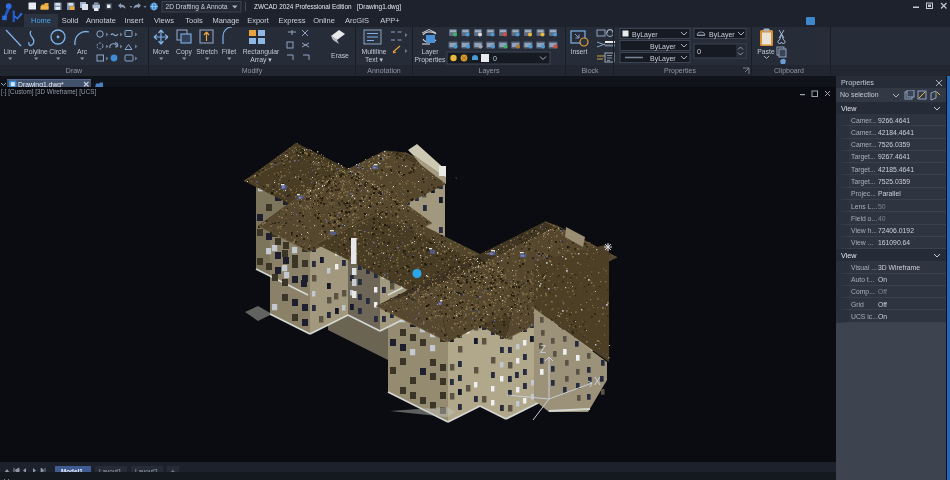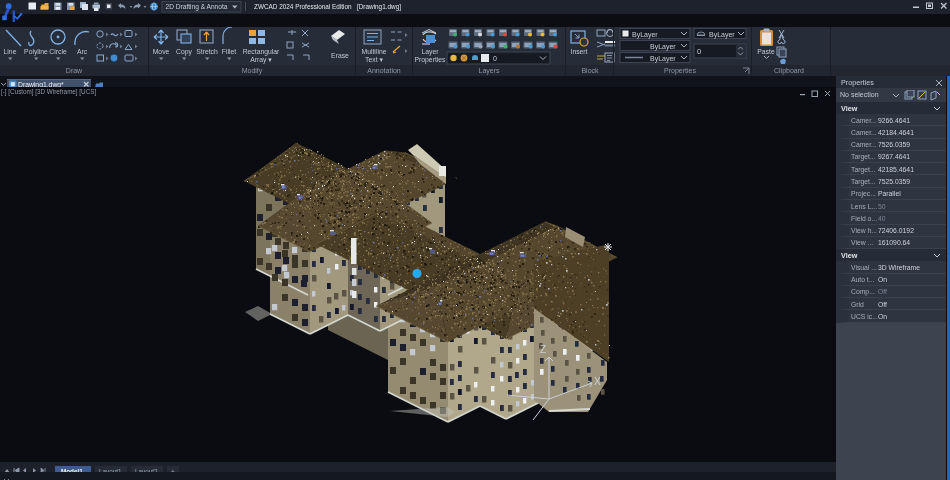--- a/index.html
+++ b/index.html
@@ -17,21 +17,21 @@
 #doctabs { left:0; top:76px; width:836px; height:11px; background:#10141a; }
 #canvas { left:0; top:87px; width:836px; height:375px; background:#0a0c11; overflow:hidden; }
 #props { left:836px; top:76px; width:110px; height:404px; background:#3d4450; font-size:7px; }
 #bluestrip { left:947px; top:76px; width:3px; height:404px; background:#1e6ab8; }
 #bottombar { left:0; top:462px; width:836px; height:10px; background:#1c212b; }
 #cmdline { left:0; top:472px; width:836px; height:8px; background:#14181f; }
 .t { position:absolute; white-space:nowrap; }
 .prow { position:relative; height:12.3px; border-bottom:1px solid #3a404c; border-left:13px solid #2b313c; background:#2e3440; }
 .prow .lab { position:absolute; left:2px; top:2.5px; color:#a8b0bc; font-size:6.8px; }
 .prow .val { position:absolute; left:29px; top:2.5px; color:#ccd2da; font-size:6.8px; }
-.psec { position:relative; height:12px; background:#262c37; color:#dfe4ea; font-weight:bold; font-size:7.2px; }
+.psec { position:relative; height:12px; background:#262c37; color:#dfe4ea; font-weight:normal; font-size:7.2px; }
 </style>
 </head>
 <body>
 <div id="app">
 
 <div id="titlebar" class="abs">
   <svg class="abs" style="left:0;top:0" width="950" height="14">
 
     <rect x="28.5" y="2.5" width="7.5" height="7" rx="0.5" fill="#e8ecf2"></rect>
     <path d="M40.5 9.5 L41.5 4.5 L44 4.5 L45 3 L48.5 3 L48.5 9.5 Z" fill="#e8a83e"></path>
@@ -63,20 +63,35 @@
     <rect x="245" y="2" width="1" height="9" fill="#434b5a"></rect>
     <text x="254" y="9" font-size="6.6" fill="#e4e8ee" textLength="147" lengthAdjust="spacingAndGlyphs">ZWCAD 2024 Professional Edition&nbsp;&nbsp;&nbsp;[Drawing1.dwg]</text>
 
     <rect x="913" y="6.5" width="6" height="1.5" fill="#c3cad4"></rect>
     <rect x="926.5" y="3" width="6" height="5.5" fill="none" stroke="#c3cad4" stroke-width="1"></rect>
         <rect x="928" y="4.5" width="3" height="2.5" fill="#c3cad4"></rect>
     <path d="M941 3 l5.5 5.5 M946.5 3 l-5.5 5.5" stroke="#c3cad4" stroke-width="1.2"></path>
   </svg>
 </div>
 
+<div id="menubar" class="abs">
+      <div class="mtab active" style="left:24px;width:34px">Home</div>
+      <div class="mtab" style="left:55px;width:30px">Solid</div>
+      <div class="mtab" style="left:86px;width:30px">Annotate</div>
+      <div class="mtab" style="left:119px;width:30px">Insert</div>
+      <div class="mtab" style="left:149px;width:30px">Views</div>
+      <div class="mtab" style="left:179px;width:30px">Tools</div>
+      <div class="mtab" style="left:211px;width:30px">Manage</div>
+      <div class="mtab" style="left:243px;width:30px">Export</div>
+      <div class="mtab" style="left:277px;width:30px">Express</div>
+      <div class="mtab" style="left:309px;width:30px">Online</div>
+      <div class="mtab" style="left:342px;width:30px">ArcGIS</div>
+      <div class="mtab" style="left:375px;width:30px">APP+</div>
+      <div class="abs" style="left:806px;top:3px;width:9px;height:8px;background:#3f87c9;border-radius:1px"></div>
+    </div>
 
 <svg class="abs" style="left:0;top:0" width="30" height="27">
   <circle cx="8.7" cy="6.2" r="2.9" fill="#2e6de2"></circle>
   <path d="M7.2 8 L9.8 9.2 L5.6 18.6 L3.4 17.2 Z" fill="#2457c8"></path>
   <rect x="2.2" y="15.6" width="4.6" height="4.6" fill="#2e6de2"></rect>
   <rect x="12.6" y="10.5" width="2.3" height="11.5" fill="#2457c8"></rect>
   <path d="M14.6 15.2 L17.2 17.6 L21 12.6 L22.6 14 L17.4 19.8 L13.4 16.4 Z" fill="#2e6de2"></path>
 </svg>
 
 <div id="ribbon" class="abs"></div>

